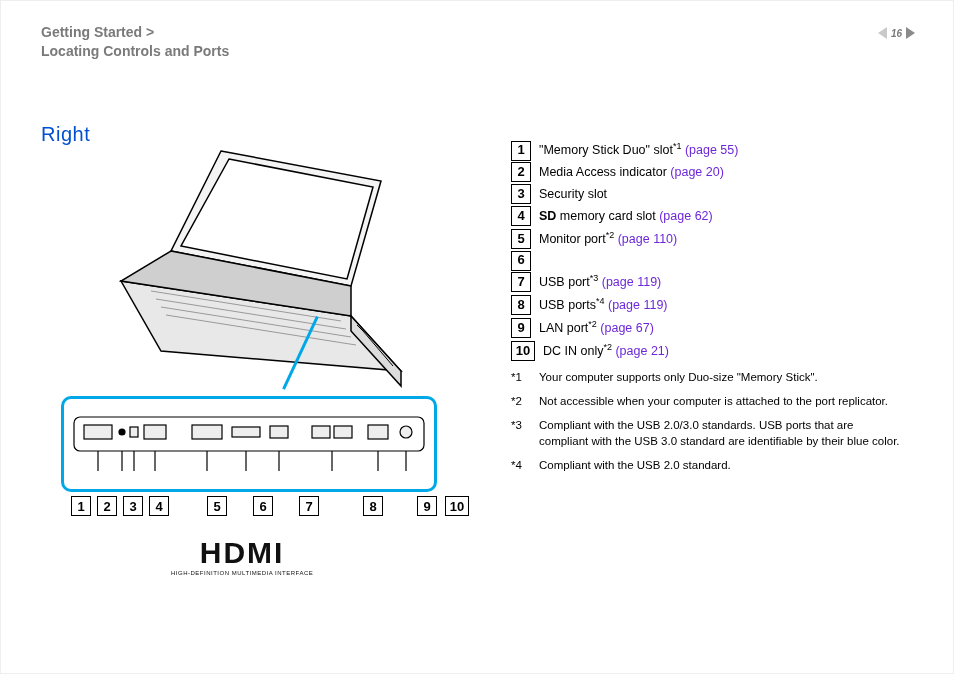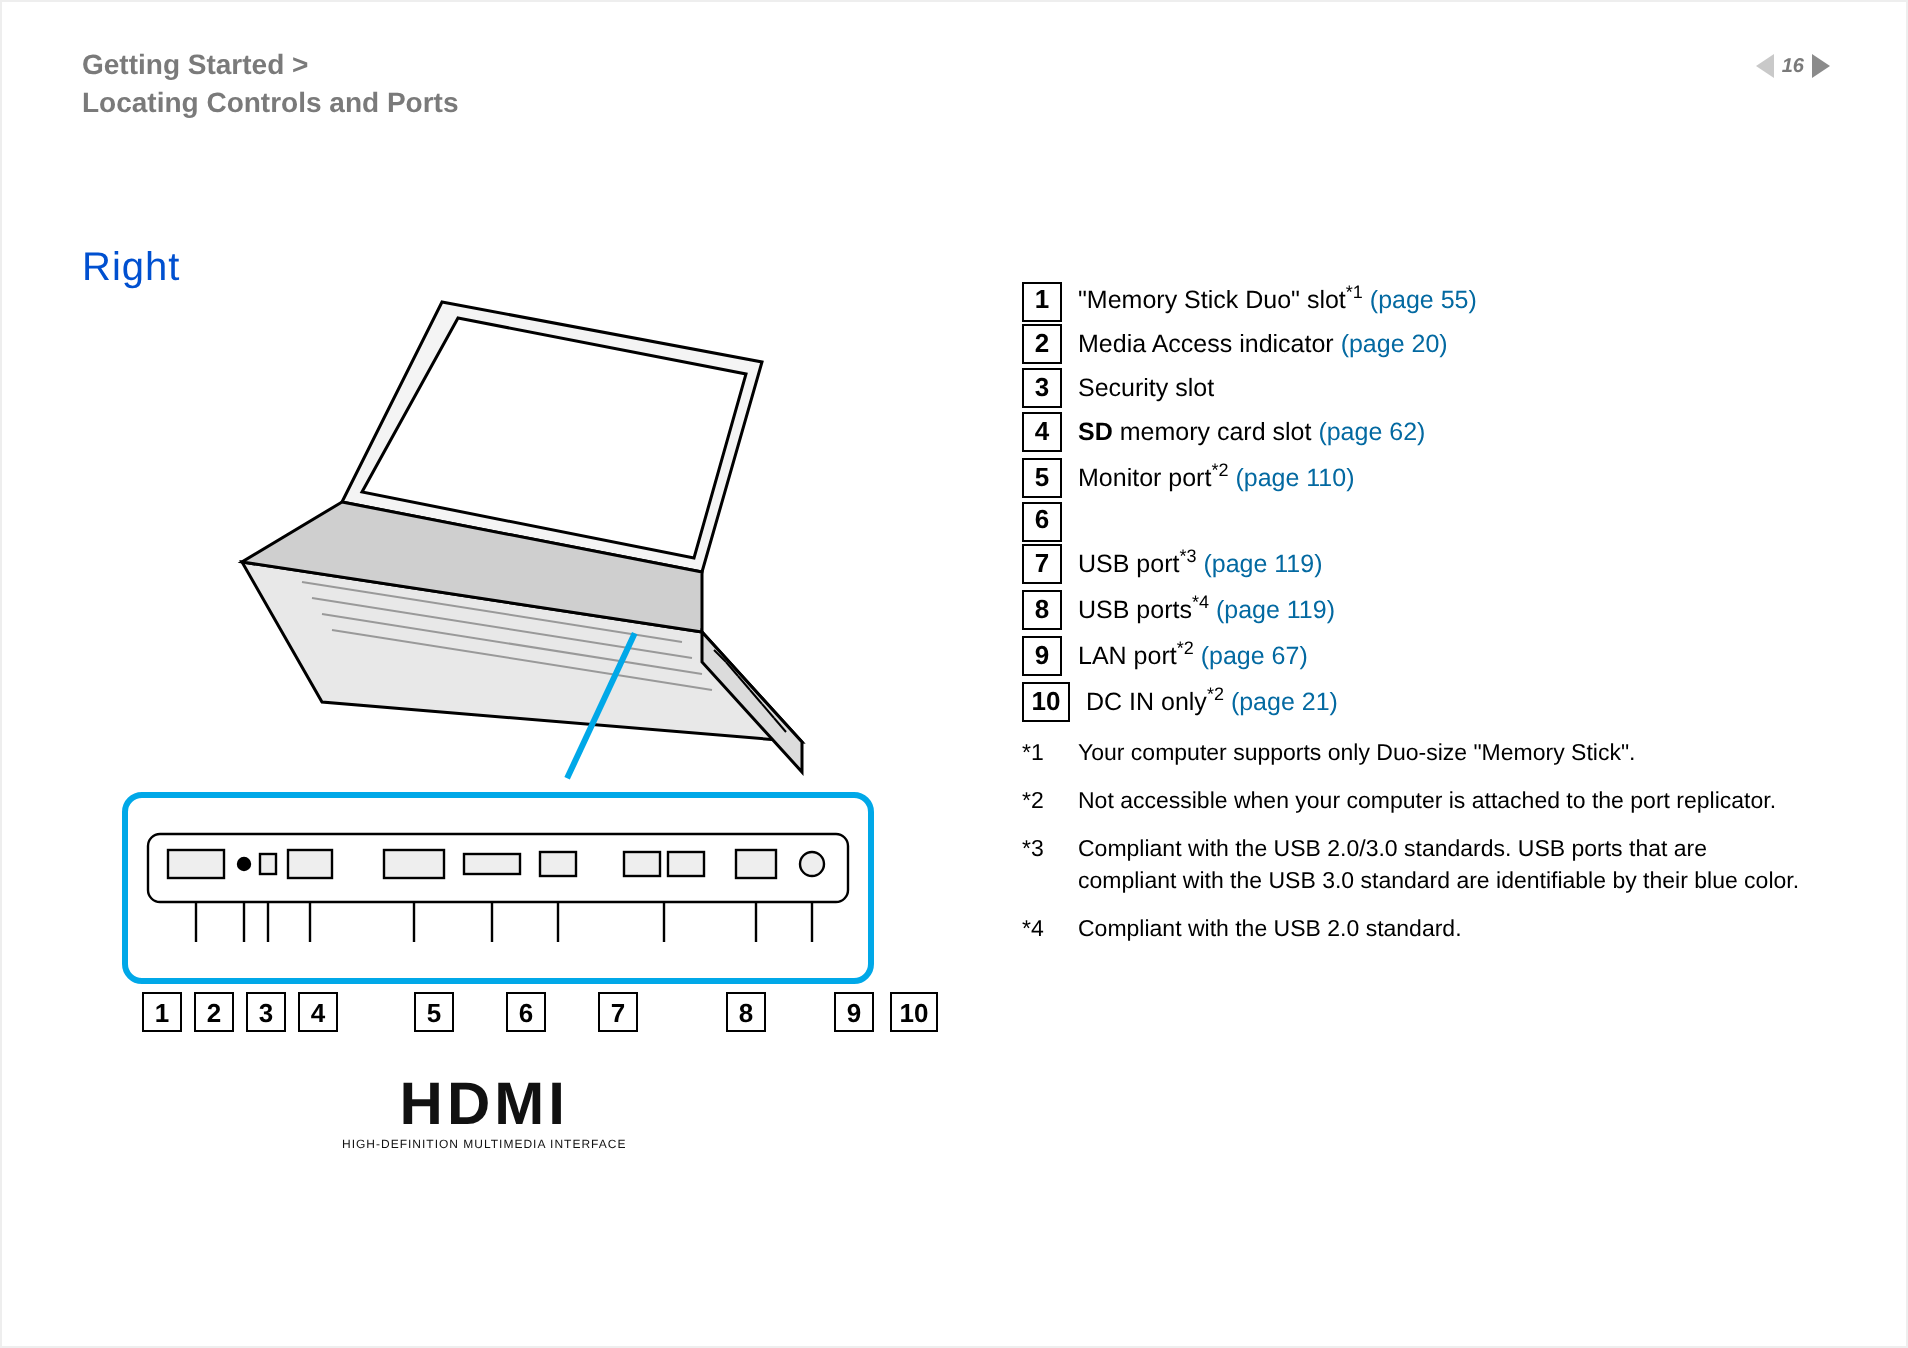--- a/index.html
+++ b/index.html
@@ -131,21 +131,21 @@
     top: 138px;
     width: 400px;
     font-size: 12.5px;
     line-height: 1.75;
   }
   .list-item { display: flex; align-items: baseline; gap: 8px; }
   .list-item .num-box { flex: 0 0 auto; }
   .list-item .txt { }
   .list-item .bold { font-weight: bold; }
   .list-item .sup { font-size: 9px; vertical-align: super; }
-  .link { color: #0369a1; cursor: pointer; }
+  .link { color: #6d28d9; cursor: pointer; }
   .footnotes {
     position: absolute;
     left: 510px;
     top: 368px;
     width: 392px;
     font-size: 11.5px;
     line-height: 1.4;
   }
   .fn { display: flex; gap: 10px; margin-bottom: 8px; }
   .fn .marker { flex: 0 0 18px; }

